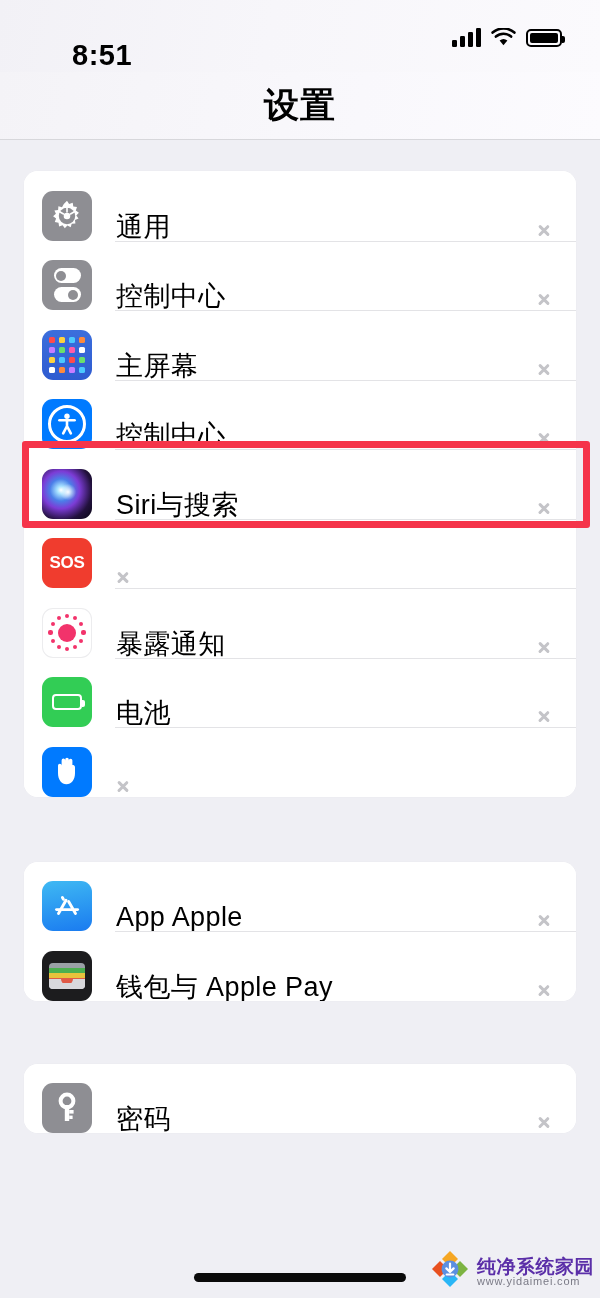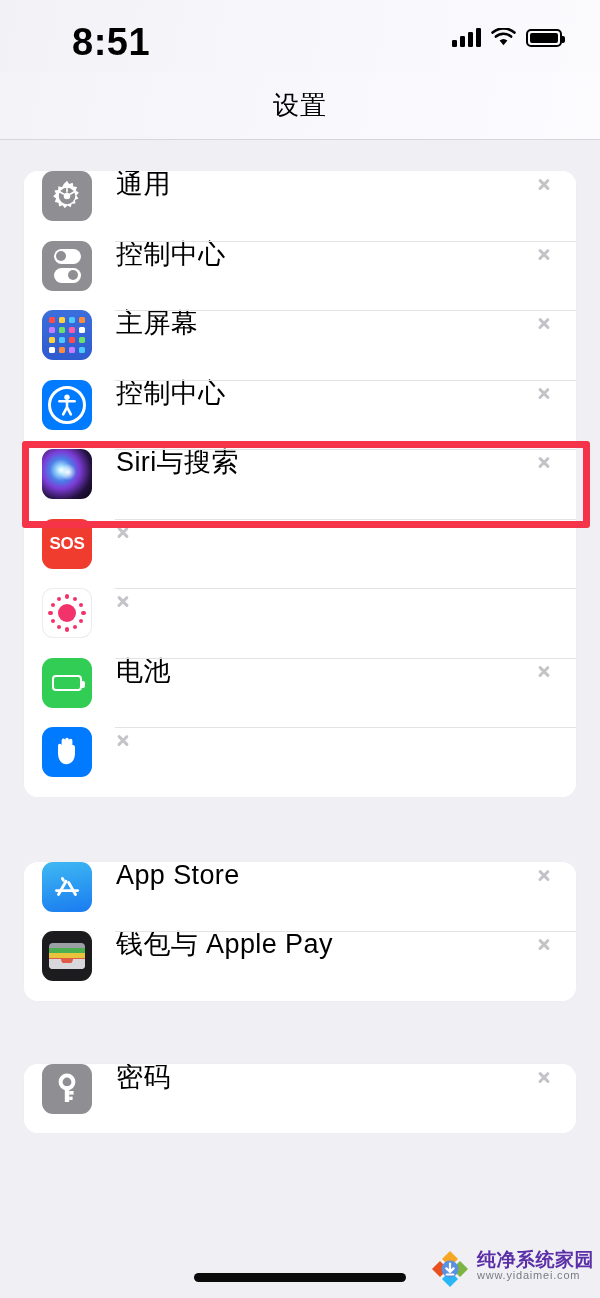--- a/index.html
+++ b/index.html
@@ -11,22 +11,22 @@
     overflow:hidden;
     -webkit-font-smoothing:antialiased;
   }
 
   
   .statusbar{
     position:absolute; top:0; left:0; width:600px; height:72px;
     background:linear-gradient(100deg,#F2F1F6 0%,#F7F6FA 45%,#FBFAFD 100%);
   }
   .sb-time{
-    position:absolute; left:72px; top:21px;
-    font-size:38px; font-weight:700; color:#000; letter-spacing:.5px;
+    position:absolute; left:72px; top:39px;
+    font-size:29px; font-weight:700; color:#000; letter-spacing:.5px;
   }
   .sb-right{ position:absolute; right:38px; top:28px; display:flex; align-items:flex-end; gap:10px; }
   .sig{ display:flex; align-items:flex-end; gap:3px; height:19px; }
   .sig i{ display:block; width:5px; background:#000; border-radius:1.2px; }
   .sig i:nth-child(1){ height:7px; }
   .sig i:nth-child(2){ height:11px; }
   .sig i:nth-child(3){ height:15px; }
   .sig i:nth-child(4){ height:19px; }
   .wifi{ width:25px; height:19px; position:relative; }
   .batt{
@@ -39,35 +39,35 @@
   }
   .batt span{ display:block; width:100%; height:100%; background:#000; border-radius:2px; }
 
   
   .navbar{
     position:absolute; top:72px; left:0; width:600px; height:68px;
     background:linear-gradient(100deg,#F4F3F7 0%,#F9F8FC 60%,#FCFBFE 100%);
     border-bottom:1px solid #D7D7DB;
     display:flex; align-items:center; justify-content:center;
   }
-  .navbar .title{ font-size:26px; font-weight:400; color:#000; letter-spacing:1px; }
+  .navbar .title{ font-size:35px; font-weight:700; color:#000; letter-spacing:1px; }
 
   
   .content{ position:absolute; top:141px; left:0; width:600px; bottom:0; background:#EFEFF4; }
 
   .group{
     margin:0 24px; background:#FFFFFF; border-radius:14px; overflow:hidden;
     box-shadow:0 0 0 .5px rgba(0,0,0,.02);
   }
   .g1{ margin-top:30px; }
   .g2{ margin-top:65px; }
   .g3{ margin-top:63px; }
 
   .row{
-    position:relative; display:flex; align-items:flex-start;
+    position:relative; display:flex; align-items:flex-end;
     height:69.5px; padding:0 22px 0 18px; background:#fff; cursor:default;
   }
   .row + .row::before{
     content:""; position:absolute; left:91px; right:0; top:0; height:1px;
     background:#E3E3E6;
   }
   .row .label{
     flex:1; font-size:27px; color:#000; letter-spacing:.4px; line-height:1;
     white-space:nowrap;
   }
@@ -165,21 +165,21 @@
   }
 
   
   .home-ind{
     position:absolute; left:50%; transform:translateX(-50%); bottom:16px;
     width:212px; height:9px; background:#0A0A0A; border-radius:6px; z-index:8;
   }
 
   
   .watermark{
-    position:absolute; right:6px; bottom:10px; display:flex; align-items:flex-start;
+    position:absolute; right:6px; bottom:10px; display:flex; align-items:flex-end;
     gap:8px; z-index:9;
   }
   .wm-logo{ width:38px; height:38px; position:relative; }
   .wm-text{ display:flex; flex-direction:column; line-height:1.05; }
   .wm-title{ font-size:19px; font-weight:700; color:#5B2FA8; letter-spacing:.5px; }
   .wm-url{ font-size:11px; color:#7A7A86; letter-spacing:.8px; }
 </style>
 </head>
 <body>
 
@@ -313,20 +313,21 @@
             <i style="left: calc(50% + 14.2894px); top: calc(50% + 8.25px);"></i>
             <i style="left: calc(50% + 8.25px); top: calc(50% + 14.2894px);"></i>
             <i style="left: calc(50% + 1.01033e-15px); top: calc(50% + 16.5px);"></i>
             <i style="left: calc(50% - 8.25px); top: calc(50% + 14.2894px);"></i>
             <i style="left: calc(50% - 14.2894px); top: calc(50% + 8.25px);"></i>
             <i style="left: calc(50% - 16.5px); top: calc(50% + 2.02067e-15px);"></i>
             <i style="left: calc(50% - 14.2894px); top: calc(50% - 8.25px);"></i>
             <i style="left: calc(50% - 8.25px); top: calc(50% - 14.2894px);"></i>
           </div>
       </div>
+      <div class="label">暴露通知</div>
       <div class="chev"></div>
     </div>
 
     <div class="row">
       <div class="ic ic-green">
         <div class="bat-ic"></div>
       </div>
       <div class="label">电池</div>
       <div class="chev"></div>
     </div>
@@ -350,21 +351,21 @@
         <svg width="32" height="32" viewBox="0 0 32 32">
           <g stroke="#fff" stroke-width="2.9" stroke-linecap="round" fill="none">
             <path d="M7.5 23.5 L15 10.2"></path>
             <path d="M24.5 23.5 L17.6 11.5"></path>
             <path d="M5.5 19.6 h15.6"></path>
             <path d="M24 19.6 h2.6"></path>
             <path d="M11.4 7.6 l1 1.7"></path>
           </g>
         </svg>
       </div>
-      <div class="label">App Store</div>
+      <div class="label">App Apple</div>
       <div class="chev"></div>
     </div>
 
     <div class="row">
       <div class="ic ic-black">
         <div class="wallet">
           <i style="top:0;  background:#9AA0A6"></i>
           <i style="top:5px;background:#4CAF50"></i>
           <i style="top:10px;background:#E8C33C"></i>
           <i style="top:15px;background:#E05A47"></i>

